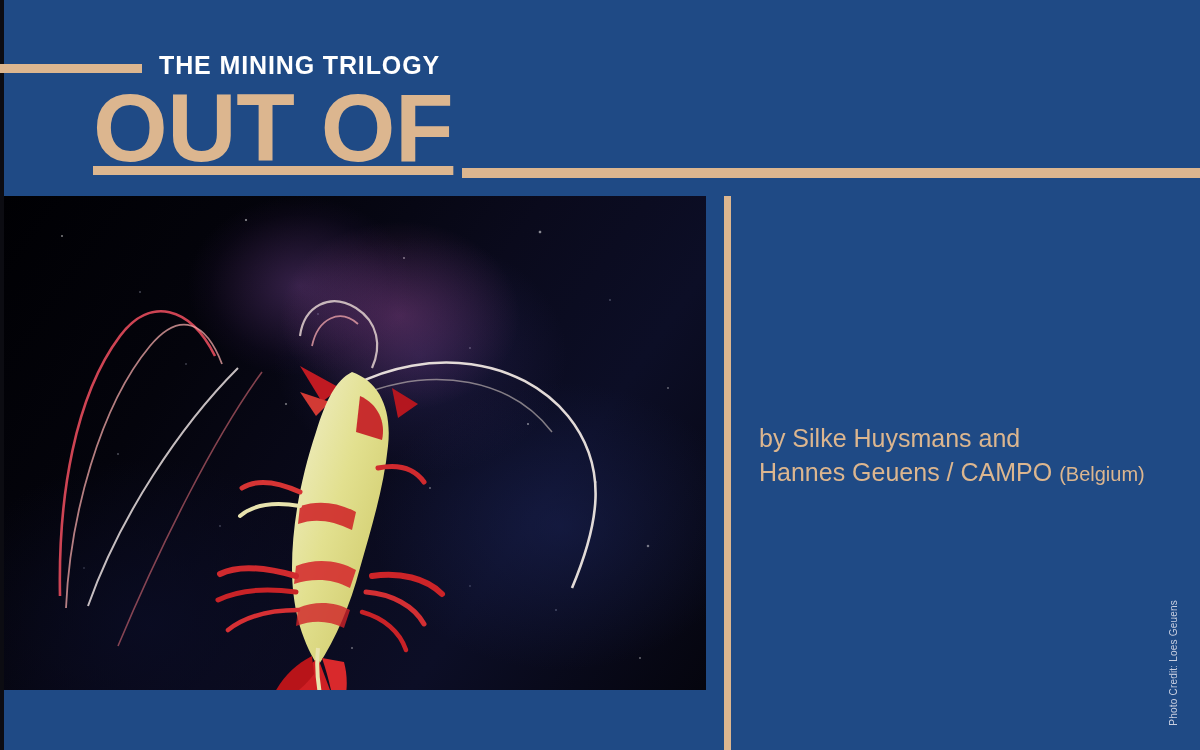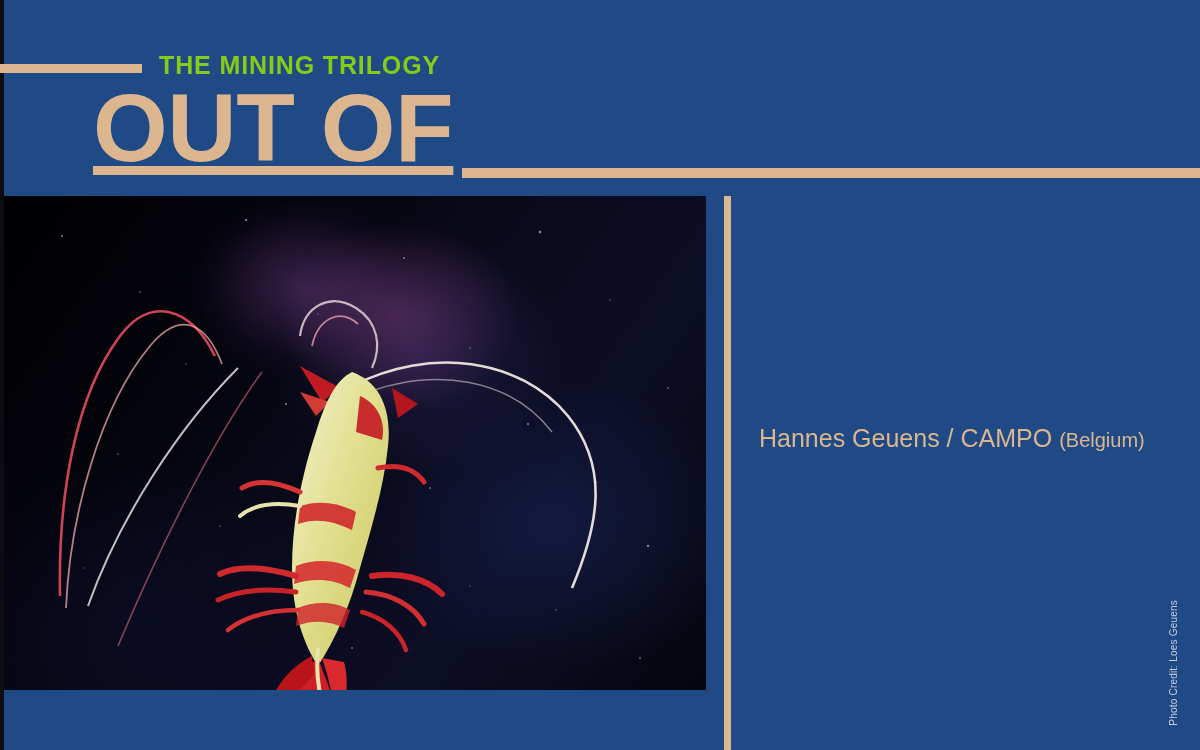--- a/index.html
+++ b/index.html
@@ -115,21 +115,21 @@
   }
 
   
   .kicker {
     position: absolute;
     left: 159px;
     top: 51px;
     font-size: 25px;
     font-weight: bold;
     letter-spacing: 0.035em;
-    color: #84cc16;
+    color: #ffffff;
     white-space: nowrap;
     z-index: 14;
   }
   .title-line {
     position: absolute;
     left: 93px;
     font-weight: bold;
     font-size: 96px;
     line-height: 1;
     letter-spacing: -0.004em;
@@ -242,20 +242,21 @@
   </div>
 
   <div class="rule-top-left"></div>
   <div class="rule-mid-right"></div>
   <div class="rule-vertical"></div>
 
   <div class="kicker">THE MINING TRILOGY</div>
   <div class="title-line title-1">OUT OF</div>
 
   <div class="credit-block">
+    <div>by Silke Huysmans and</div>
     <div>
       <span>Hannes Geuens / CAMPO</span>
       <span class="country">(Belgium)</span>
     </div>
   </div>
 
   <div class="photo-credit">Photo Credit: Loes Geuens</div>
 
 </div>
 

